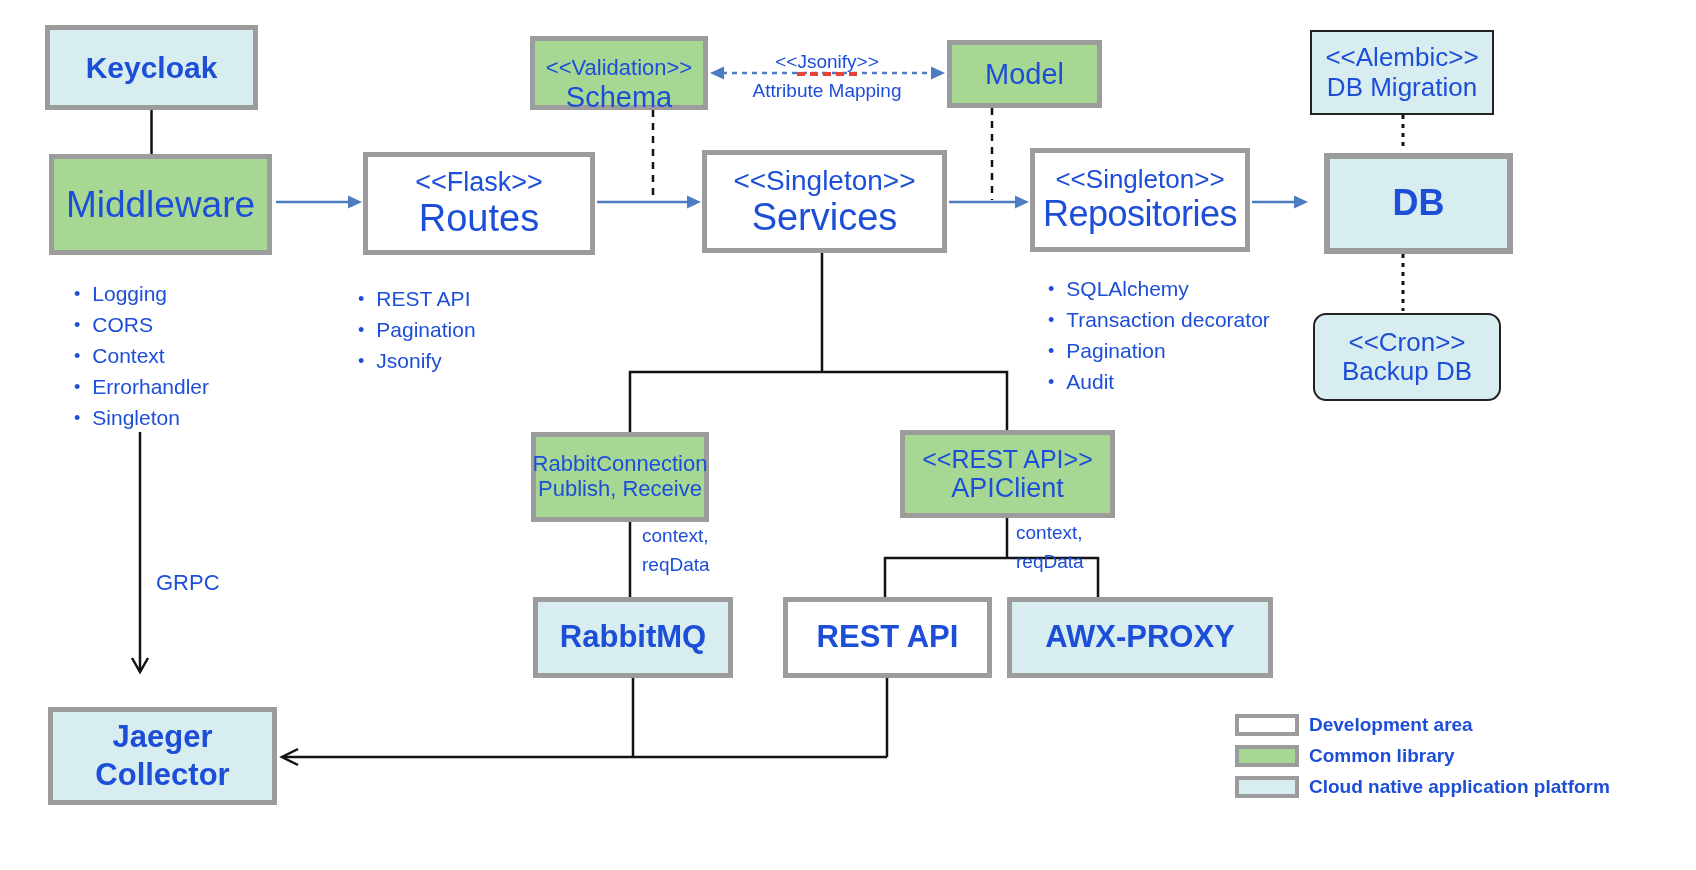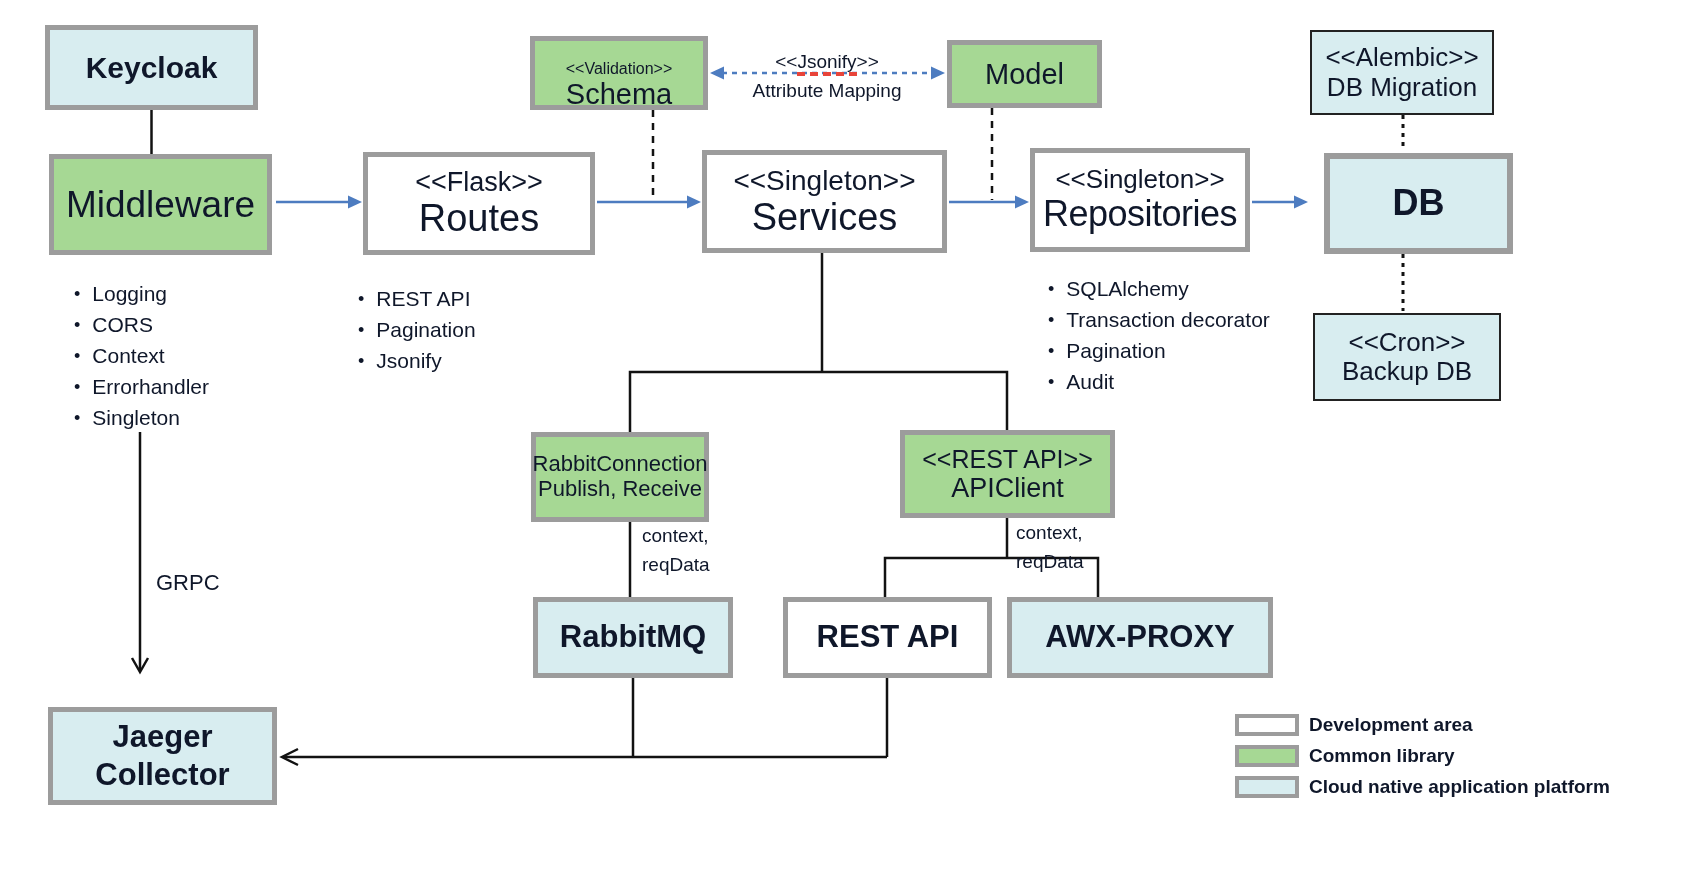--- a/index.html
+++ b/index.html
@@ -1,18 +1,18 @@
 <!DOCTYPE html>
 <html><head>
 <meta charset="utf-8">
 <style>
   html,body{margin:0;padding:0;background:#ffffff;}
   #canvas{
     position:relative;width:1696px;height:870px;background:#ffffff;overflow:hidden;
-    font-family:"Liberation Sans","DejaVu Sans",sans-serif;color:#0f172a;
+    font-family:"Liberation Sans","DejaVu Sans",sans-serif;color:#1d4ed8;
   }
   #wires{position:absolute;left:0;top:0;width:1696px;height:870px;}
   .node{
     position:absolute;box-sizing:border-box;display:flex;flex-direction:column;
     align-items:center;justify-content:center;text-align:center;line-height:1.12;
     background:#fff;border:5px solid #9c9c9c;
   }
   .f-green{background:#a6d894;}
   .f-blue{background:#d8edf0;}
   .f-white{background:#ffffff;}
@@ -21,30 +21,30 @@
 
   .n-keycloak{left:45px;top:25px;width:213px;height:85px;font-size:30px;font-weight:bold;}
   .n-middleware{left:49px;top:154px;width:223px;height:101px;font-size:37px;}
   .n-routes{left:363px;top:152px;width:232px;height:103px;}
   .n-schema{left:530px;top:36px;width:178px;height:74px;}
   .n-model{left:947px;top:40px;width:155px;height:68px;font-size:29px;}
   .n-services{left:702px;top:150px;width:245px;height:103px;}
   .n-repositories{left:1030px;top:148px;width:220px;height:104px;}
   .n-dbmig{left:1310px;top:30px;width:184px;height:85px;font-size:26px;}
   .n-db{left:1310px;top:153px;width:189px;height:101px;font-size:36px;font-weight:bold;}
-  .n-backup{left:1313px;top:313px;width:188px;height:88px;font-size:26px;}
+  .n-backup{left:1313px;top:313px;width:188px;height:88px;font-size:26px;border-radius:13px;}
   .n-rabbitconn{left:531px;top:432px;width:178px;height:90px;font-size:22px;}
   .n-apiclient{left:900px;top:430px;width:215px;height:88px;font-size:25px;}
   .n-rabbitmq{left:533px;top:597px;width:200px;height:81px;font-size:31px;font-weight:bold;}
   .n-restapi{left:783px;top:597px;width:209px;height:81px;font-size:31px;font-weight:bold;}
   .n-awx{left:1007px;top:597px;width:266px;height:81px;font-size:31px;font-weight:bold;}
   .n-jaeger{left:48px;top:707px;width:229px;height:98px;font-size:31px;font-weight:bold;line-height:1.22;}
 
   .stereo{font-size:27px;}
-  .n-schema .stereo{font-size:16px;margin-top:24px;}
+  .n-schema .stereo{font-size:22px;margin-top:24px;}
   .n-schema .nname{font-size:29px;}
   .n-routes .nname,.n-services .nname{font-size:38px;}
   .n-services .stereo{font-size:28px;}
   .n-repositories .stereo{font-size:26px;}
   .n-repositories .nname{font-size:36px;letter-spacing:-0.5px;}
   .n-apiclient .stereo{font-size:25px;}
   .n-apiclient .nname{font-size:27px;}
 
   ul.bullets{position:absolute;list-style:none;margin:16px;padding:0;font-size:21px;line-height:30px;}
   ul.bullets li::before{content:"•";margin-right:12px;font-size:18px;position:relative;top:-1px;}

